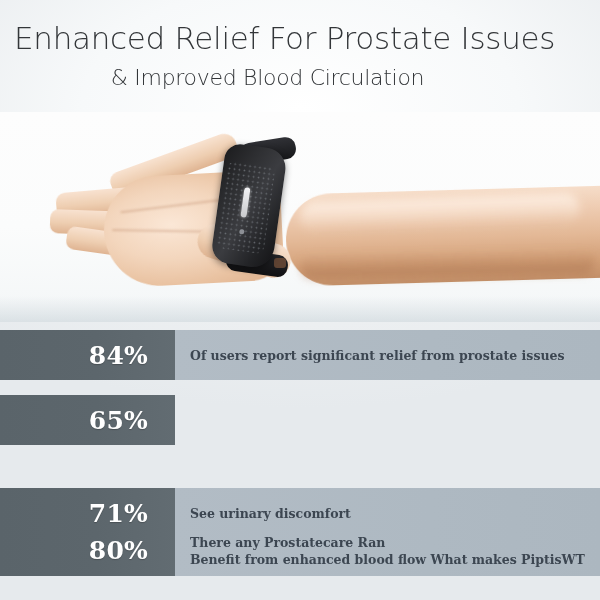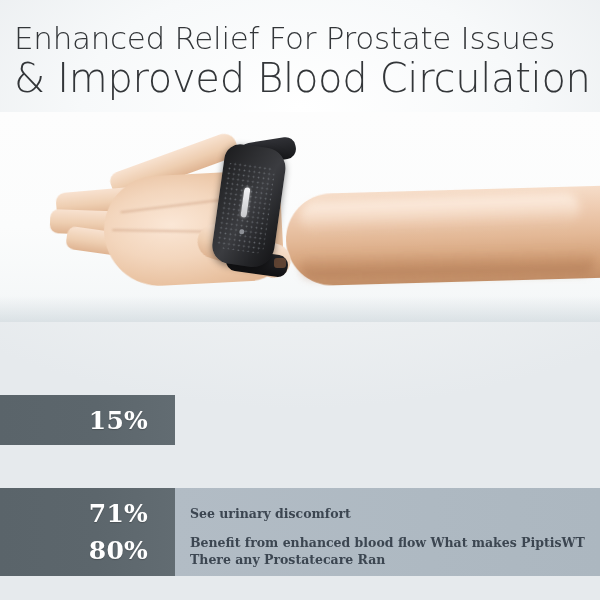--- a/index.html
+++ b/index.html
@@ -38,21 +38,21 @@
     display: block;
     font-family: "DejaVu Sans", "Liberation Sans", sans-serif;
     font-weight: 300;
     font-size: 31px;
     line-height: 40px;
     letter-spacing: -0.3px;
     color: #333639;
     white-space: nowrap;
   }
   .headline-line.l2 {
-    font-size: 40px;
+    font-size: 22px;
   }
 
   
   .photo {
     position: absolute;
     top: 112px;
     left: 0;
     width: 600px;
     height: 210px;
     overflow: hidden;
@@ -305,34 +305,40 @@
       <div class="band-mesh"></div>
       <div class="band-screen"></div>
       <div class="band-dot"></div>
     </div>
 
     <div class="photo-shadow"></div>
   </div>
 
   <div class="stats">
 
+    <div class="stat-row r1">
+      <div class="stat-pct">84%</div>
+      <div class="stat-desc">
+        <span class="desc-line">Of users report significant relief from prostate issues</span>
+      </div>
+    </div>
 
     <div class="stat-row r2">
-      <div class="stat-pct">15%</div>
+      <div class="stat-pct">65%</div>
     </div>
 
     <div class="stat-row r3">
       <div class="stat-pct">71%</div>
       <div class="stat-desc">
         <span class="desc-line">See urinary discomfort</span>
       </div>
     </div>
 
     <div class="stat-row r4">
       <div class="stat-pct">80%</div>
       <div class="stat-desc">
+        <span class="desc-line">There any Prostatecare Ran</span>
         <span class="desc-line">Benefit from enhanced blood flow What makes PiptisWT</span>
-        <span class="desc-line">There any Prostatecare Ran</span>
       </div>
     </div>
 
   </div>
 </div>
 
 </body></html>

